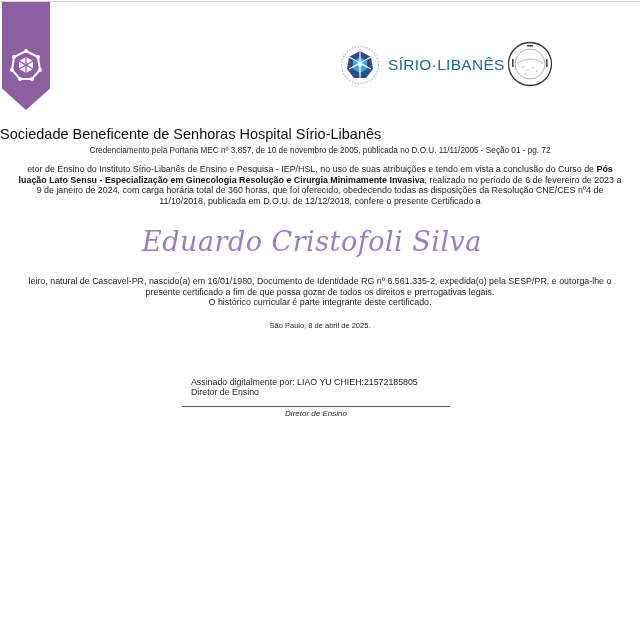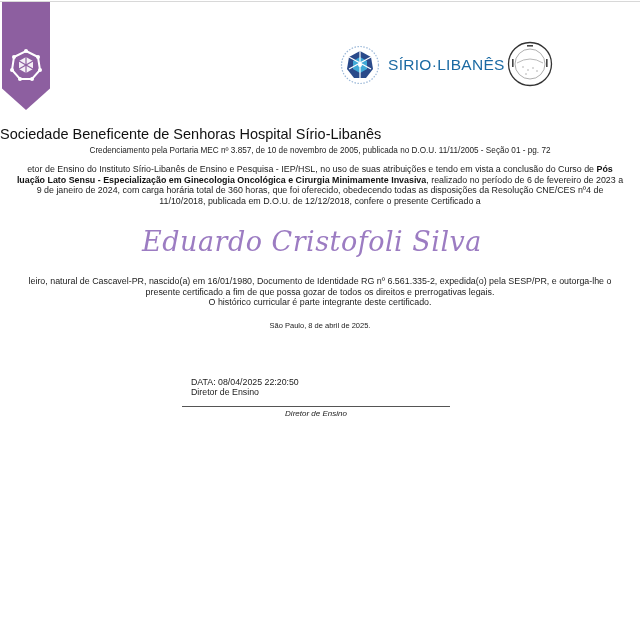--- a/index.html
+++ b/index.html
@@ -116,33 +116,33 @@
         <rect x="39" y="18" width="1.6" height="8"></rect>
       </g>
   </svg>
 </div>
 
 <div class="title">Sociedade Beneficente de Senhoras Hospital Sírio-Libanês</div>
 <div class="subtitle">Credenciamento pela Portaria MEC nº 3.857, de 10 de novembro de 2005, publicada no D.O.U. 11/11/2005 - Seção 01 - pg. 72</div>
 
 <div class="body-para">
   <div><span>etor de Ensino do Instituto Sírio-Libanês de Ensino e Pesquisa - IEP/HSL, no uso de suas atribuições e tendo em vista a conclusão do Curso de </span><b>Pós</b></div>
-  <div><b>luação Lato Sensu - Especialização em Ginecologia Oncológica e Cirurgia Minimamente Invasiva</b><span>, realizado no período de 6 de fevereiro de 2023 a</span></div>
+  <div><b>luação Lato Sensu - Especialização em Ginecologia Resolução e Cirurgia Minimamente Invasiva</b><span>, realizado no período de 6 de fevereiro de 2023 a</span></div>
   <div><span>9 de janeiro de 2024, com carga horária total de 360 horas, que foi oferecido, obedecendo todas as disposições da Resolução CNE/CES nº4 de</span></div>
   <div><span>11/10/2018, publicada em D.O.U. de 12/12/2018, confere o presente Certificado a</span></div>
 </div>
 
 <div class="name">Eduardo Cristofoli Silva</div>
 
 <div class="body2">
   <div>leiro, natural de Cascavel-PR, nascido(a) em 16/01/1980, Documento de Identidade RG  nº 6.561.335-2, expedida(o) pela SESP/PR, e outorga-lhe o</div>
   <div>presente certificado a fim de que possa gozar de todos os direitos e prerrogativas legais.</div>
   <div>O histórico curricular é parte integrante deste certificado.</div>
 </div>
 
 <div class="date-line">São Paulo, 8 de abril de 2025.</div>
 
 <div class="sig-block">
-  <div>DATA: 08/04/2025 22:20:50</div>
+  <div>Assinado digitalmente por: LIAO YU CHIEH:21572185805</div>
   <div>Diretor de Ensino</div>
 </div>
 <div class="sig-rule"></div>
 <div class="sig-caption">Diretor de Ensino</div>
 
 </body></html>

